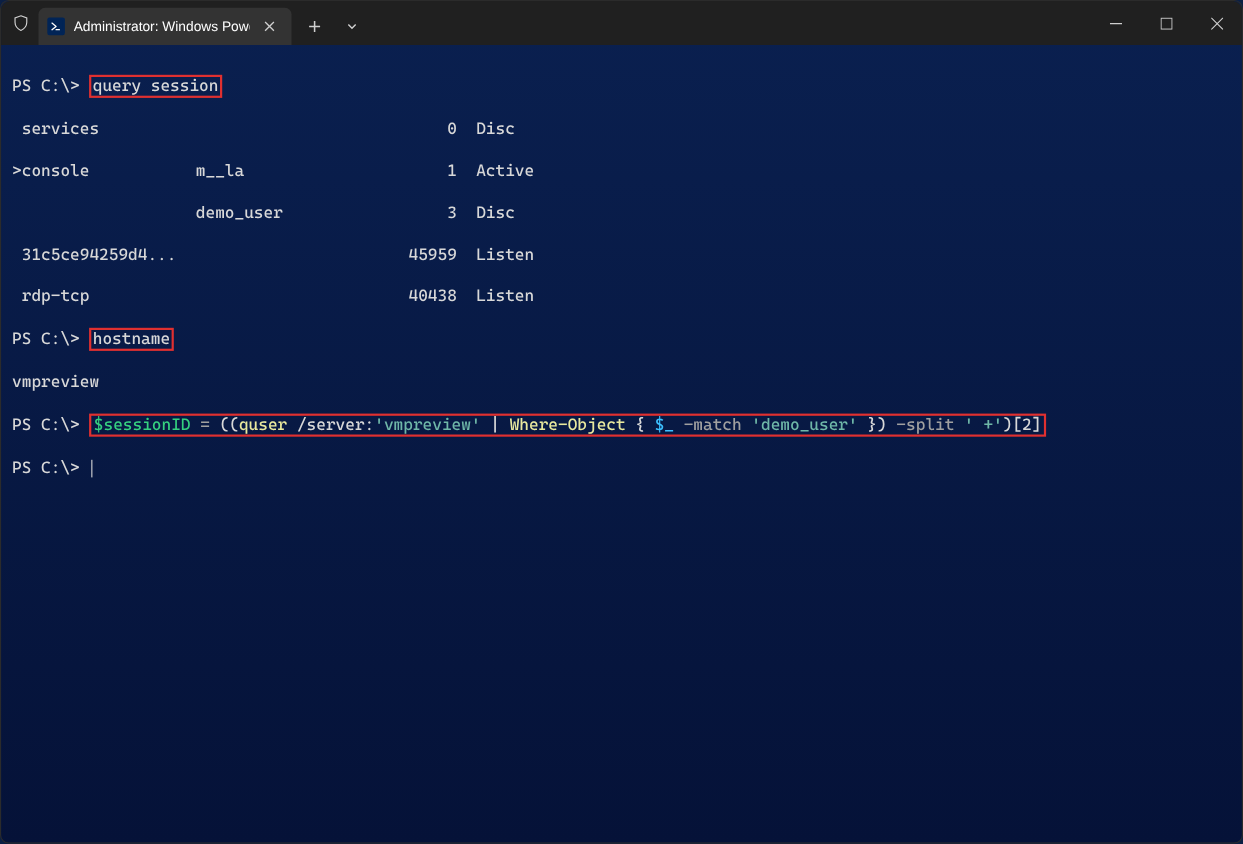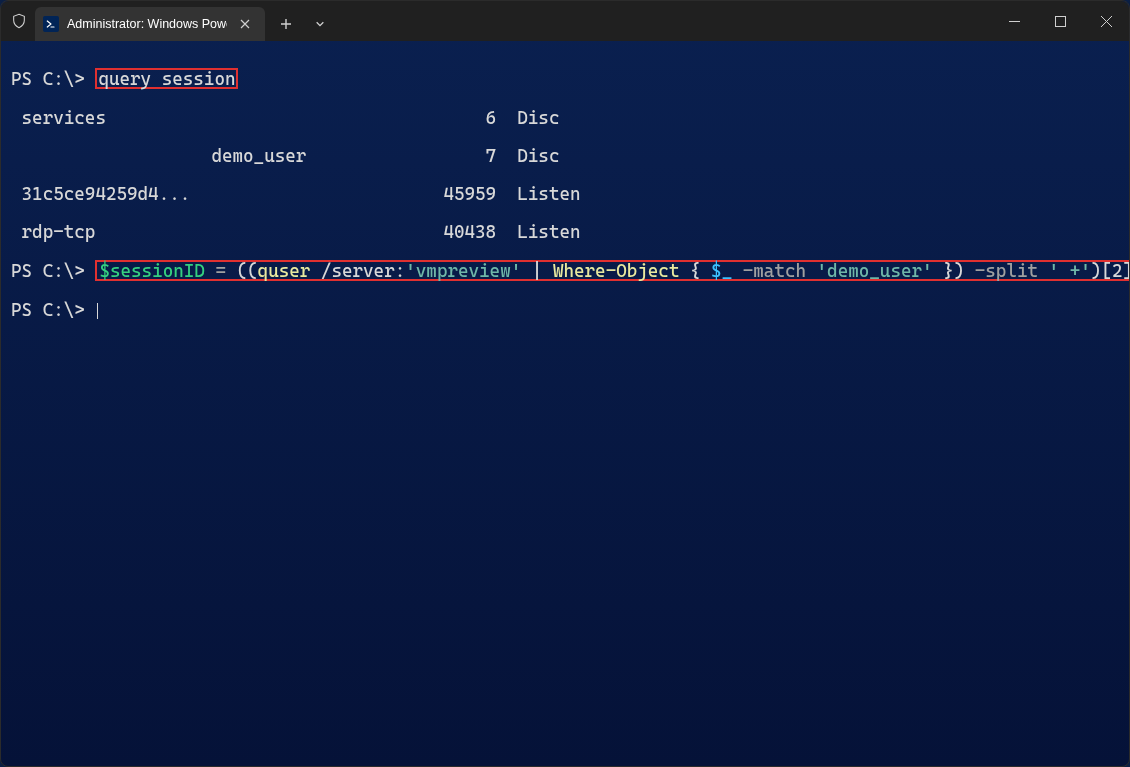--- a/index.html
+++ b/index.html
@@ -65,21 +65,21 @@
     width:46px;height:40px;display:flex;align-items:center;justify-content:center;
     color:#cfcfcf;cursor:pointer;
   }
   .win-btn svg{width:11px;height:11px;}
 
   
   .term{
     flex:1;
     padding: 8px 10px 10px 10px;
     font-family: Consolas, 'Cascadia Mono', monospace;
-    font-size: 18px;
+    font-size: 15px;
     line-height: 19px;
     color:#d8d8d8;
     white-space: pre;
     overflow:hidden;
     position:relative;
   }
   .line{white-space:pre;}
   .prompt{color:#d8d8d8;}
   .hl-red{border:2px solid #e03030;padding:0 1px;display:inline-block;line-height:17px;}
   .hl-red-wide{border:2px solid #e03030;display:inline-block;line-height:17px;padding:0 2px;}
@@ -151,20 +151,23 @@
       <div class="win-btn close" title="Close">
         <svg viewBox="0 0 11 11" stroke="currentColor" stroke-width="1">
             <path d="M0 0 L11 11 M11 0 L0 11"></path>
           </svg>
       </div>
     </div>
   </div>
 
   <div class="term">
 <div class="line"><span class="prompt">PS C:\&gt;</span> <span class="hl-red">query session</span></div>
-<div class="line"> services                                    6  Disc</div>
-<div class="line">                   demo_user                 7  Disc</div>
+<div class="line"> services                                    0  Disc</div>
+<div class="line">&gt;console           m__la                     1  Active</div>
+<div class="line">                   demo_user                 3  Disc</div>
 <div class="line"> 31c5ce94259d4...                        45959  Listen</div>
 <div class="line"> rdp-tcp                                 40438  Listen</div>
+<div class="line"><span class="prompt">PS C:\&gt;</span> <span class="hl-red">hostname</span></div>
+<div class="line">vmpreview</div>
 <div class="line"><span class="prompt">PS C:\&gt;</span> <span class="hl-red-wide"><span class="tok-var">$sessionID</span><span class="tok-op"> = </span><span class="tok-plain">((</span><span class="tok-cmd">quser</span><span class="tok-plain"> /server:</span><span class="tok-str">'vmpreview'</span><span class="tok-pipe"> | </span><span class="tok-cmd">Where-Object</span><span> </span><span class="tok-brace">{ </span><span class="tok-auto">$_</span><span class="tok-param"> -match </span><span class="tok-str">'demo_user'</span><span class="tok-brace"> }</span><span class="tok-plain">)</span><span class="tok-param"> -split </span><span class="tok-str">' +'</span><span class="tok-plain">)</span><span class="tok-num">[2]</span></span></div>
 <div class="line"><span class="prompt">PS C:\&gt;</span> <span class="cursor"></span></div>
   </div>
 </div>
 
 </body></html>

